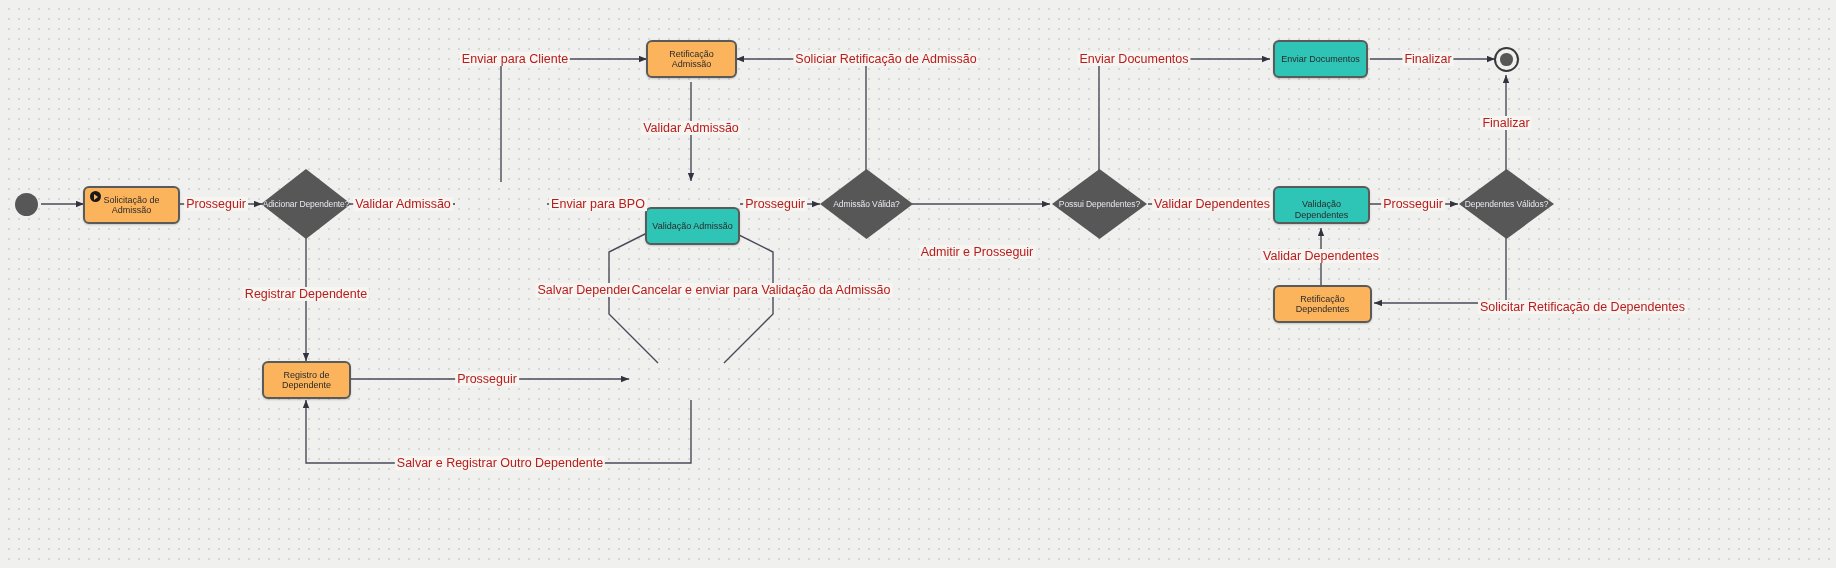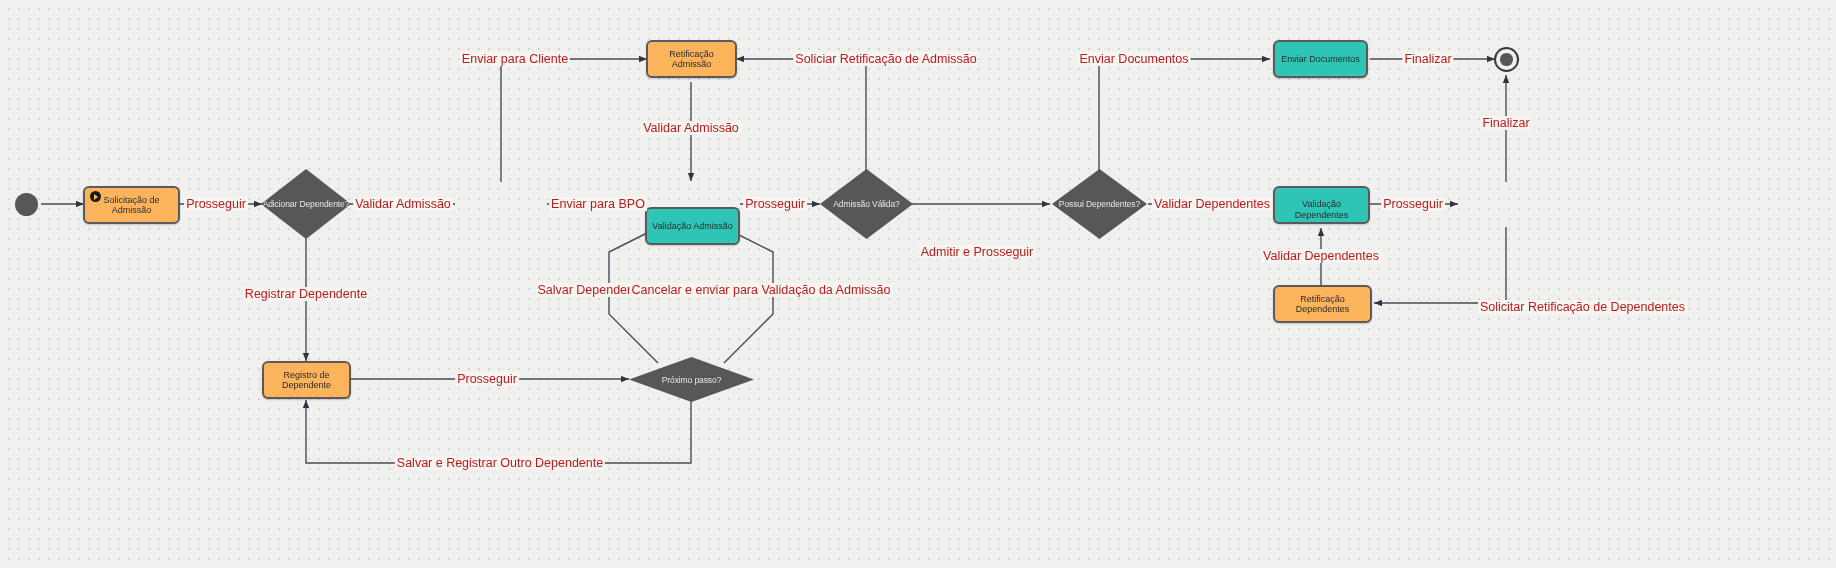--- a/index.html
+++ b/index.html
@@ -227,25 +227,25 @@
   <div class="node gateway" style="left:820px; top:169px; width:93px; height:70px;">
     <div class="diamond"></div>
     <span class="glabel">Admissão Válida?</span>
   </div>
 
   <div class="node gateway" style="left:1052px; top:169px; width:95px; height:70px;">
     <div class="diamond"></div>
     <span class="glabel">Possui Dependentes?</span>
   </div>
 
-
-  <div class="node gateway" style="left:629px; top:357px; width:125px; height:45px;">
-    <div class="diamond"></div>
-    <span class="glabel">Próximo passo?</span>
-  </div>
+  <div class="node gateway" style="left:1459px; top:169px; width:95px; height:70px;">
+    <div class="diamond"></div>
+    <span class="glabel">Dependentes Válidos?</span>
+  </div>
+
 
   <div class="edge-label" style="left:216px; top:204px;">Prosseguir</div>
 
   <div class="edge-label" style="left:403px; top:204px;">Validar Admissão</div>
 
   <div class="edge-label" style="left:598px; top:204px;">Enviar para BPO</div>
 
   <div class="edge-label" style="left:775px; top:204px;">Prosseguir</div>
 
   <div class="edge-label" style="left:977px; top:204px;margin-top:48px;">Admitir e Prosseguir</div>

